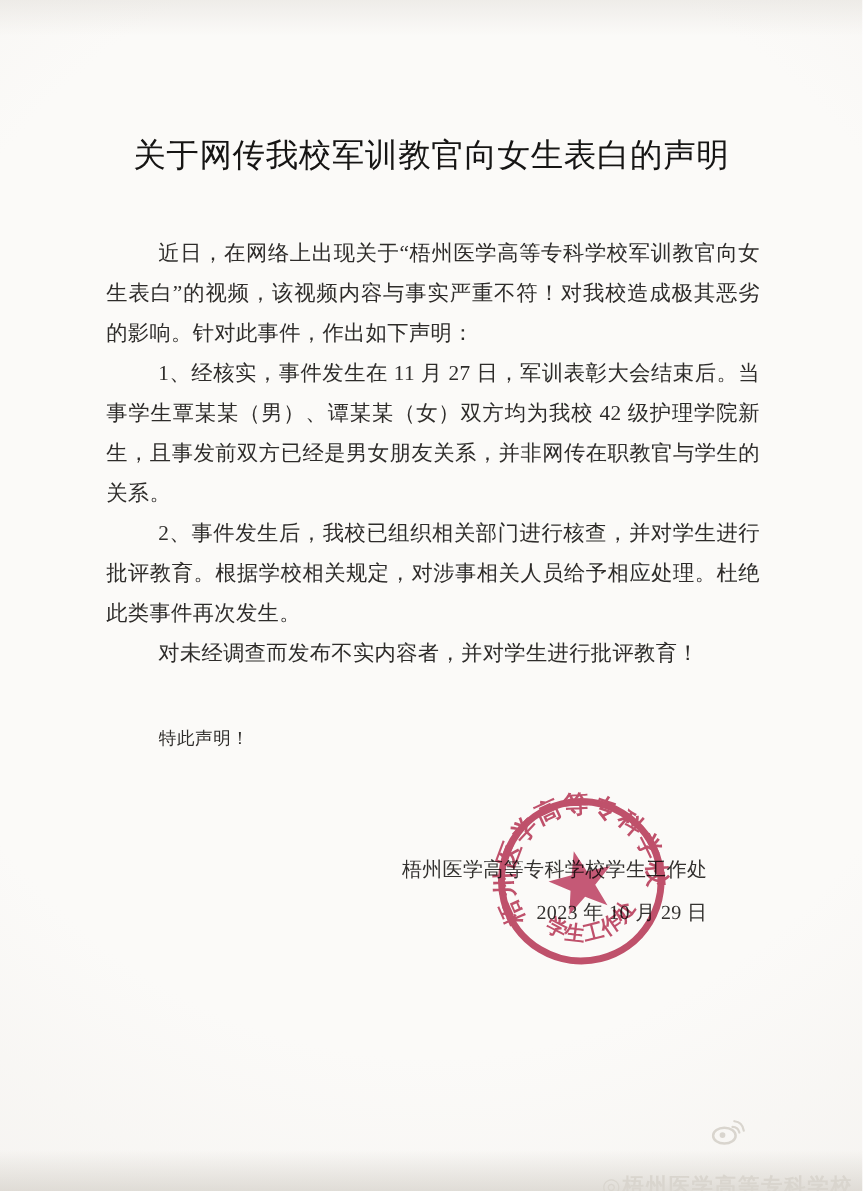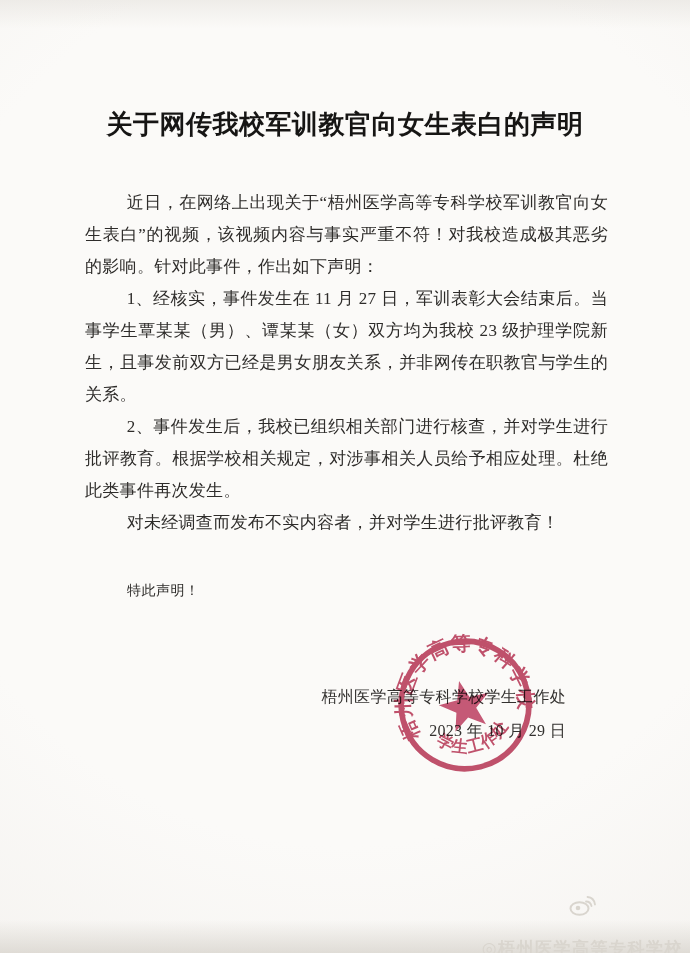--- a/index.html
+++ b/index.html
@@ -13,21 +13,21 @@
       radial-gradient(115% 85% at 50% 42%, #fbfaf8 55%, #f5f3f0 85%, #edebe7 100%);
     font-family: "Liberation Serif", "DejaVu Serif", serif;
     color: #2e2c2a;
   }
   .doc-title {
     position: absolute;
     top: 90px; left: 0;
     width: 100%;
     text-align: center;
     font-size: 26px;
-    font-weight: bold;
+    font-weight: normal;
     letter-spacing: 0.5px;
     color: #161514;
   }
   .content {
     position: absolute;
     left: 85px; top: 187px;
     width: 523px;
     font-size: 17px;
     line-height: 32px;
     text-align: justify;
@@ -75,21 +75,21 @@
 </style>
 </head>
 <body>
 
 <div class="page">
 
   <h1 class="doc-title">关于网传我校军训教官向女生表白的声明</h1>
 
   <div class="content">
     <p>近日，在网络上出现关于“梧州医学高等专科学校军训教官向女生表白”的视频，该视频内容与事实严重不符！对我校造成极其恶劣的影响。针对此事件，作出如下声明：</p>
-    <p>1、经核实，事件发生在 11 月 27 日，军训表彰大会结束后。当事学生覃某某（男）、谭某某（女）双方均为我校 23 级护理学院新生，且事发前双方已经是男女朋友关系，并非网传在职教官与学生的关系。</p>
+    <p>1、经核实，事件发生在 11 月 27 日，军训表彰大会结束后。当事学生覃某某（男）、谭某某（女）双方均为我校 42 级护理学院新生，且事发前双方已经是男女朋友关系，并非网传在职教官与学生的关系。</p>
     <p>2、事件发生后，我校已组织相关部门进行核查，并对学生进行批评教育。根据学校相关规定，对涉事相关人员给予相应处理。杜绝此类事件再次发生。</p>
     <p>对未经调查而发布不实内容者，并对学生进行批评教育！</p>
   </div>
 
   <div class="closing">特此声明！</div>
 
   <div class="signature-block">
     <div>梧州医学高等专科学校学生工作处</div>
     <div>2023 年 10 月 29 日</div>
   </div>

